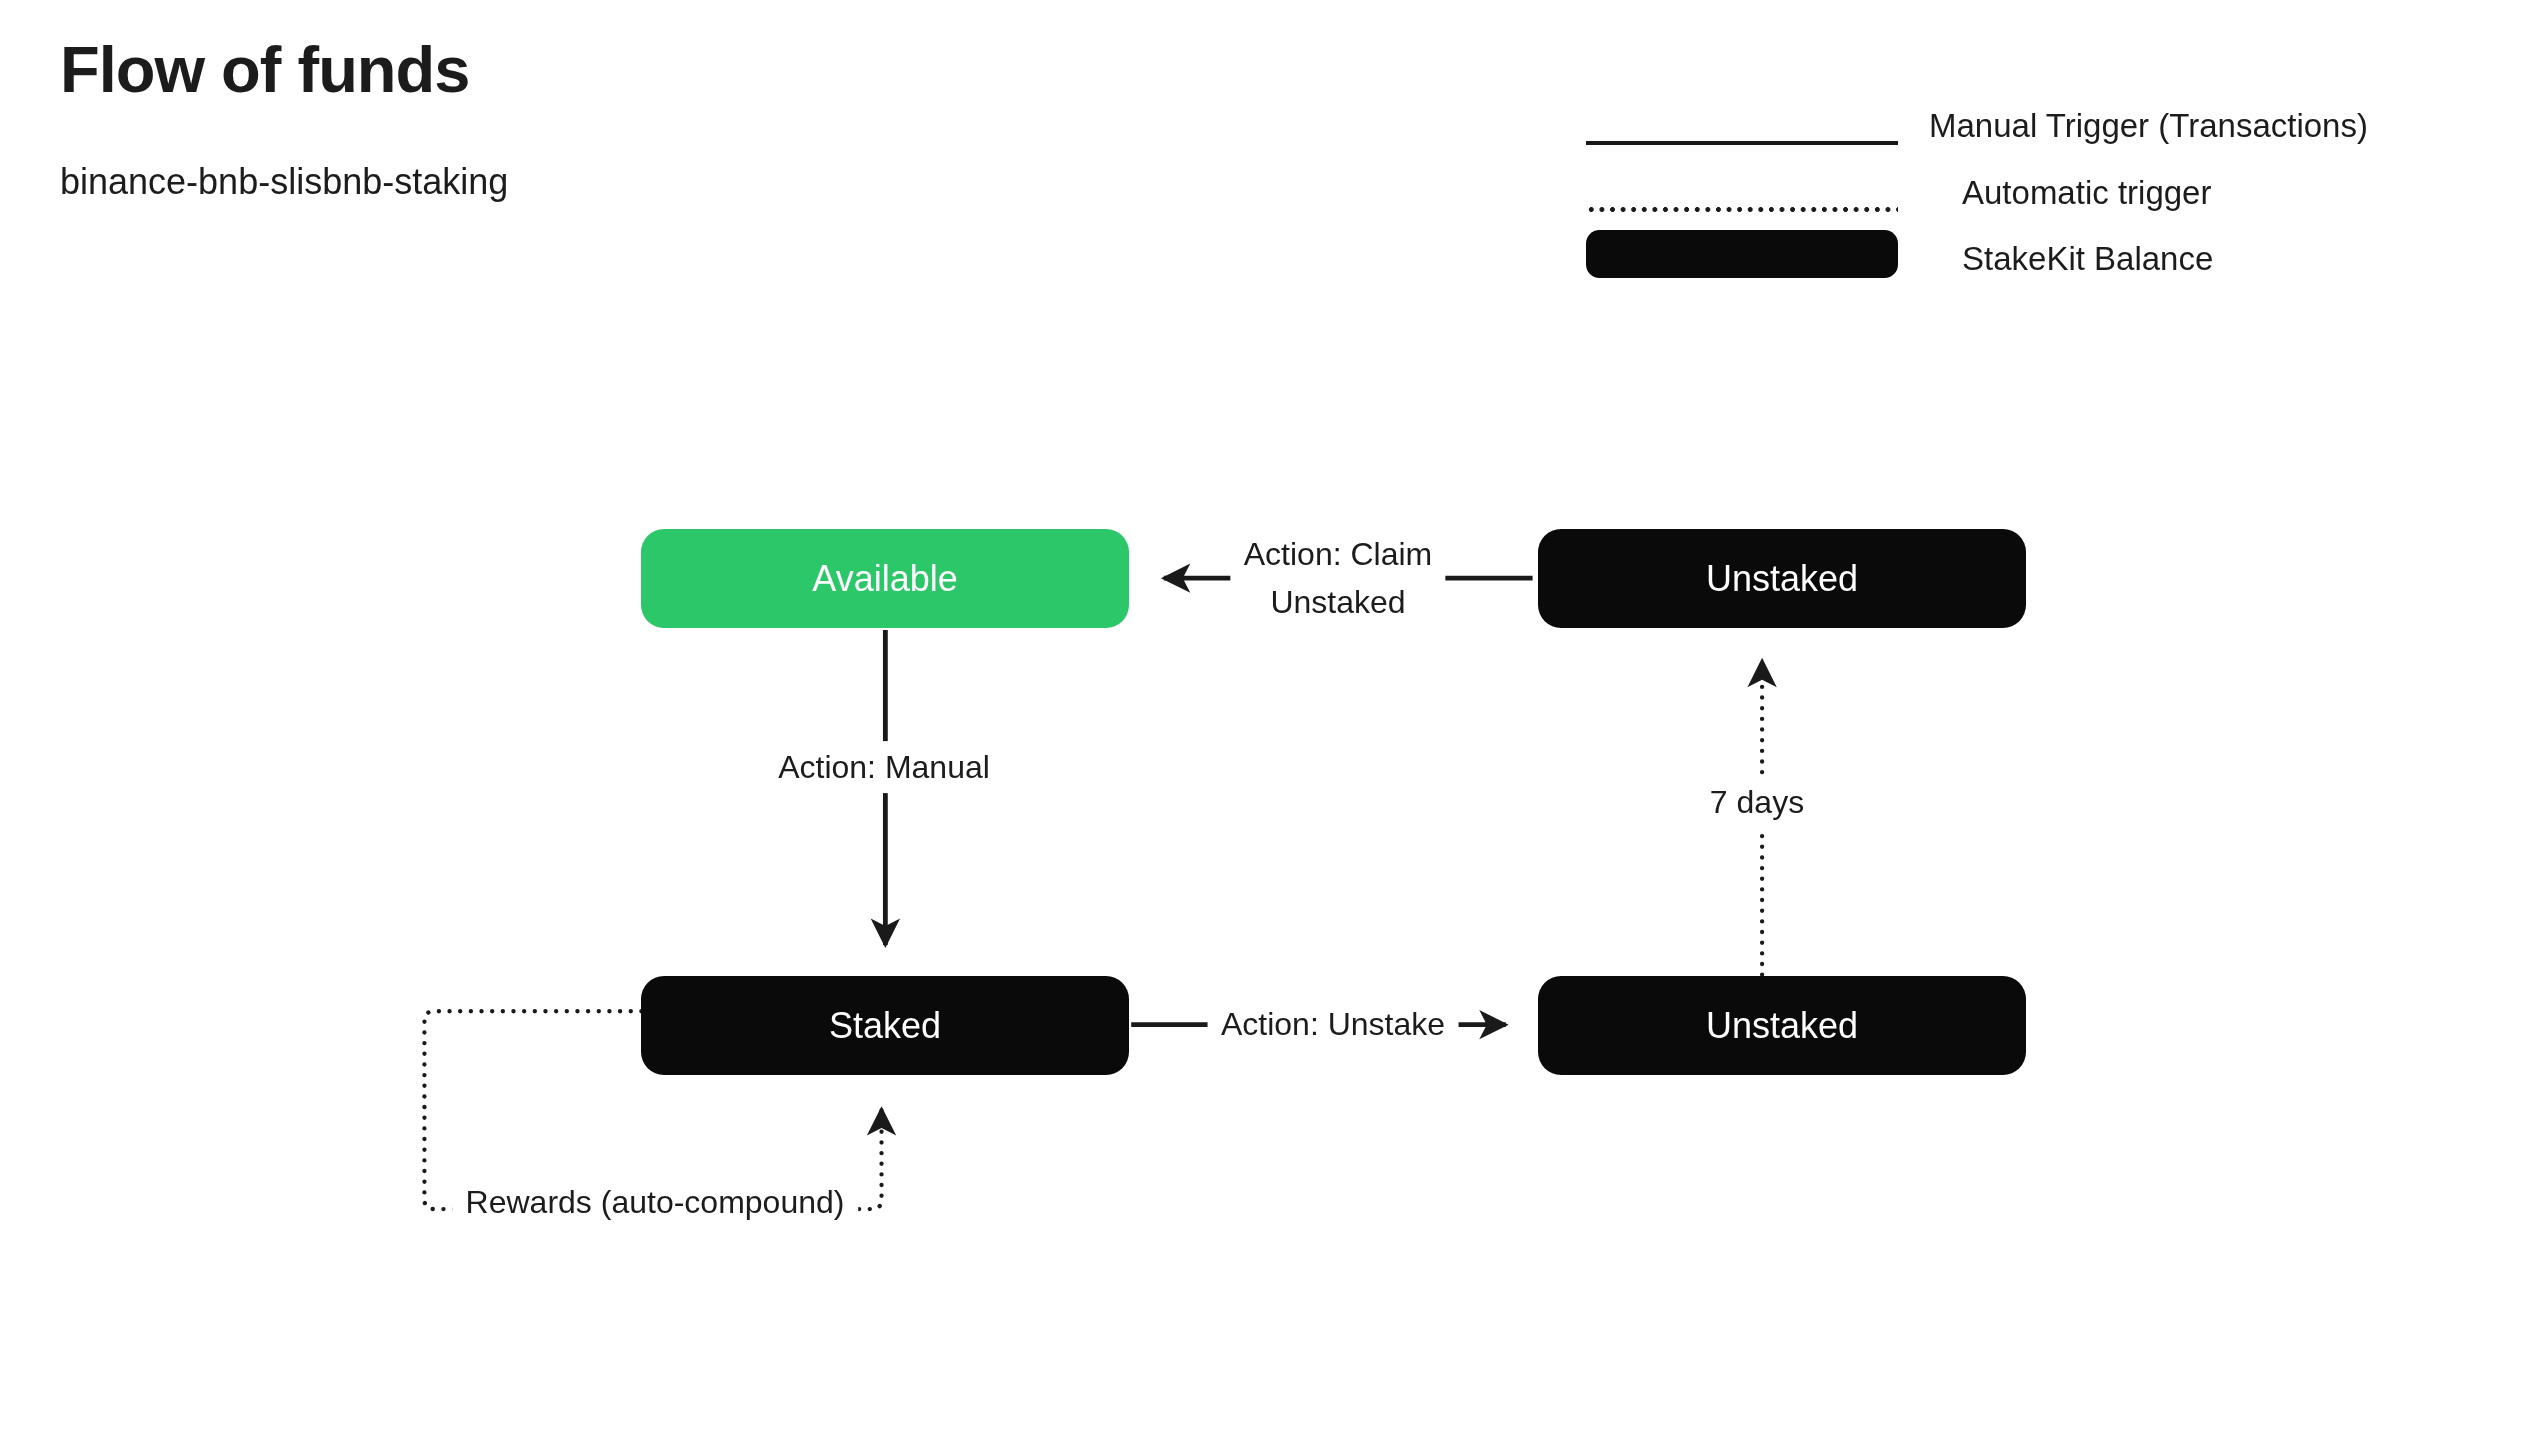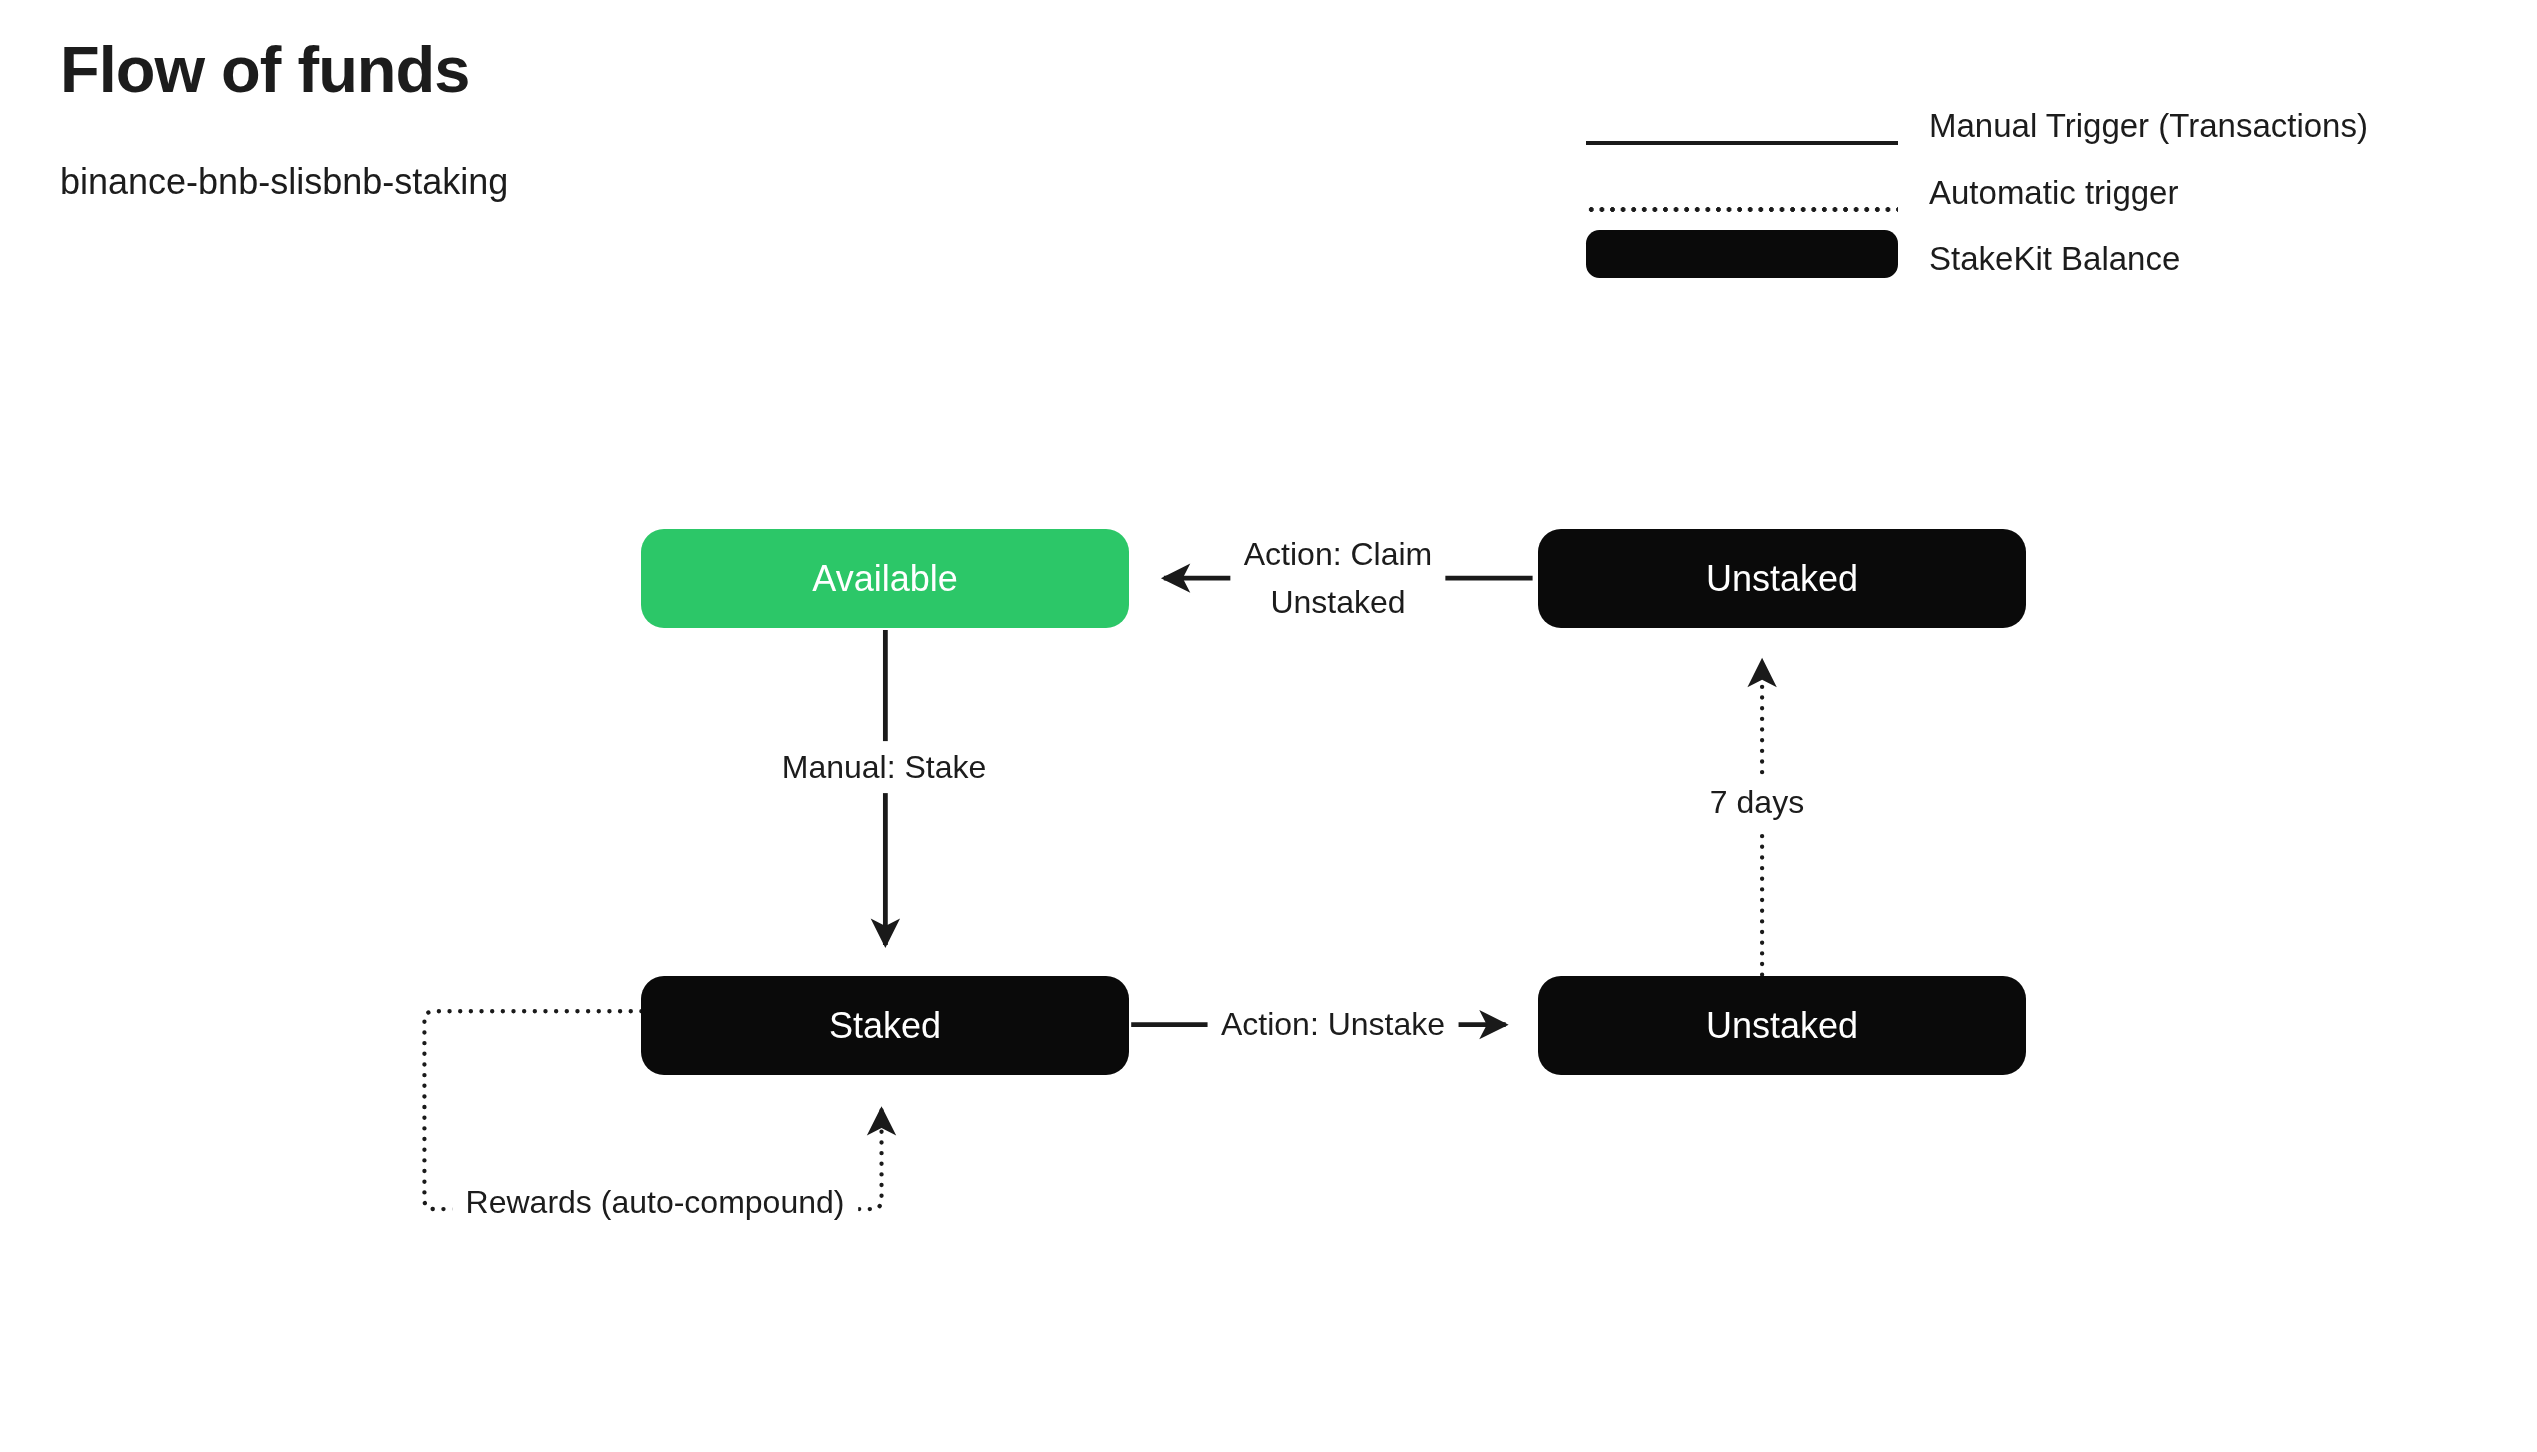--- a/index.html
+++ b/index.html
@@ -15,21 +15,21 @@
     font-family:"Liberation Sans","DejaVu Sans",sans-serif;color:var(--text);}
   .canvas{position:relative;width:2538px;height:1453px;overflow:hidden;background:var(--background);}
 
   
   .title{position:absolute;left:60px;top:32px;font-size:65px;font-weight:700;letter-spacing:-1px;white-space:nowrap;text-align:center;}
   .subtitle{position:absolute;left:60px;top:161px;font-size:36px;white-space:nowrap;}
 
   
   .legend{position:absolute;left:1586px;top:91px;width:864px;}
   .legend-row{display:flex;align-items:flex-end;height:54px;}
-  .legend-row + .legend-row{margin-top:12.5px;}
+  .legend-row + .legend-row{margin-top:12.5px;gap:33px;}
   .legend-row:nth-child(3){margin-top:12px;}
   .swatch{width:312px;margin-right:31px;flex:0 0 312px;}
   .swatch.solid{height:0;border-top:4.8px solid var(--line);}
   .swatch.dotted{height:4.8px;border:none;
     background-image:radial-gradient(circle,var(--line) 2.1px,transparent 2.6px);
     background-size:10.6px 4.8px;background-repeat:repeat-x;background-position:left center;}
   .swatch.pill{height:48px;background:var(--balance-node);border-radius:13.4px;}
   .legend-label{font-size:33px;white-space:nowrap;}
 
   
@@ -99,19 +99,19 @@
     <span>Staked</span>
   </div>
   <div class="node n-unstaking">
     <span>Unstaked</span>
   </div>
 
   <div class="edge-label" style="left:1338px;top:578px;">
     <div>Action: Claim</div>
     <div>Unstaked</div>
   </div>
-  <div class="edge-label" style="left:884px;top:767px;">Manual: Stake</div>
+  <div class="edge-label" style="left:884px;top:767px;">Action: Manual</div>
   <div class="edge-label" style="left:1333px;top:1024px;">Action: Unstake</div>
   <div class="edge-label" style="left:1757px;top:802px;">7 days</div>
   <div class="edge-label" style="left:655px;top:1202px;">Rewards (auto-compound)</div>
 
 </div>
 
 
 </body></html>

